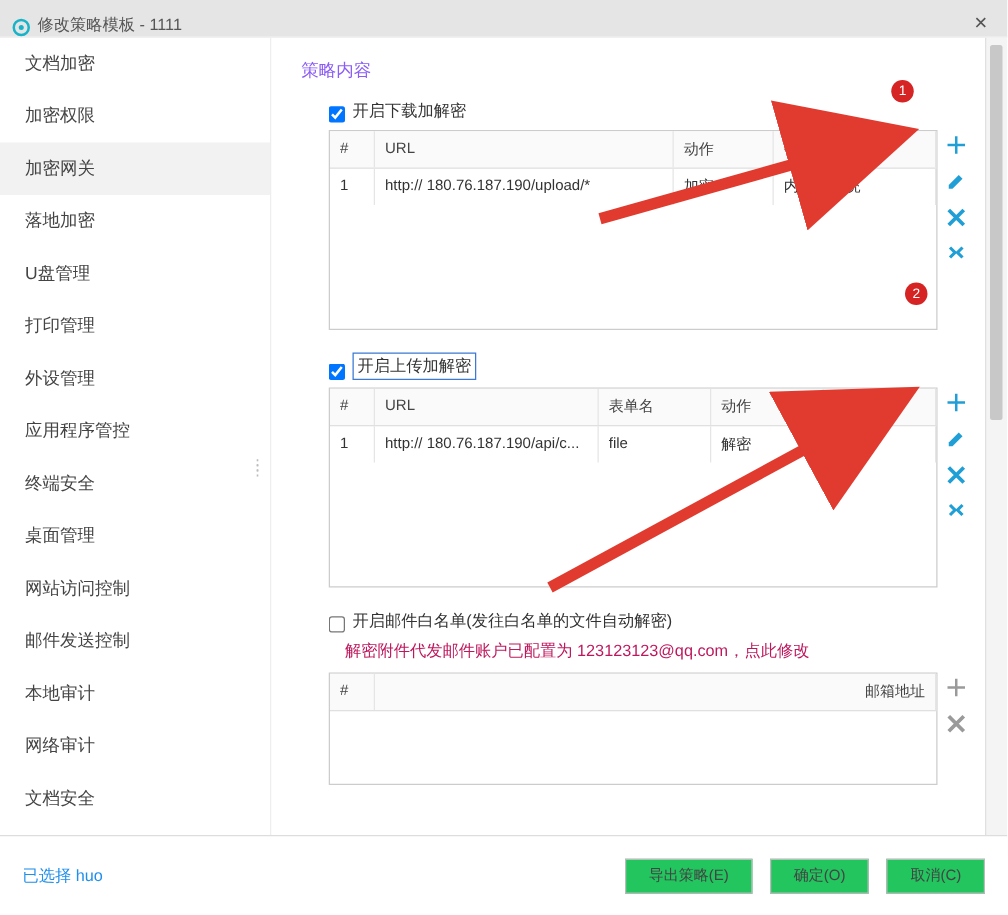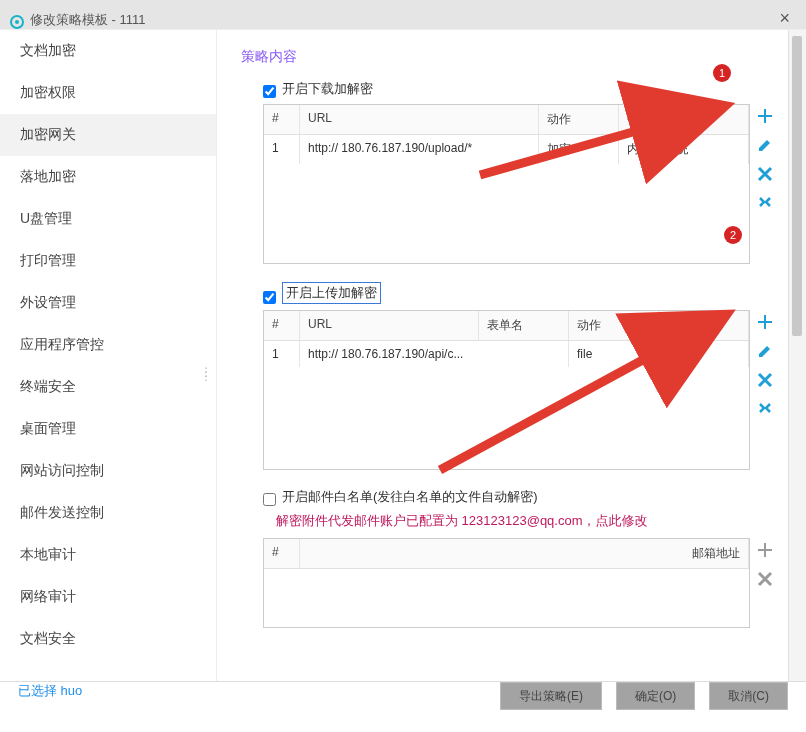--- a/index.html
+++ b/index.html
@@ -44,24 +44,24 @@
   .t2 .col-act { width:90px;}
   .t2 .col-note{ width:90px; border-right:none;}
   .t3 .col-addr { flex:1; border-right:none;text-align:right;}
   
   .toolcol { width:30px; display:flex; flex-direction:column; align-items:center; gap:10px; padding-top:4px;}
   .toolcol svg { width:16px; height:16px; fill:#1f9fd6; cursor:pointer;}
   .toolcol .muted svg{ fill:#9a9a9a;}
   
   .linktext { color:#be185d; font-size:13px; margin:6px 13px 8px;}
   
-  .footer { position:absolute; bottom:0; left:0; right:0; height:51px; border-top:1px solid #ddd; display:flex; padding:0 18px; background:#fff;}
+  .footer { position:absolute; bottom:0; left:0; right:0; height:64px; border-top:1px solid #ddd; display:flex; align-items:center; padding:0 18px; background:#fff;}
   .footer .sel { color:#1f8feb; font-size:13px;}
   .footer .btns { margin-left:auto; display:flex; gap:14px;}
-  .footer button { height:28px; padding:0 18px; background:#a3a3a3; border:1px solid #bbb; color:#444; font-size:12px; cursor:pointer;}
+  .footer button { height:28px; padding:0 18px; background:#22c55e; border:1px solid #bbb; color:#444; font-size:12px; cursor:pointer;}
 
   
   .anno { position:absolute; pointer-events:none; }
   .badge { width:18px;height:18px;border-radius:50%;background:#d62323;color:#fff;font-size:11px;display:flex;align-items:center;justify-content:center;}
 </style>
 </head>
 <body>
 
 <div class="titlebar">
   <span class="ticon"></span>
@@ -143,20 +143,21 @@
             <div class="col-idx">#</div>
             <div class="col-url">URL</div>
             <div class="col-form">表单名</div>
             <div class="col-act">动作</div>
             <div class="col-note">备注</div>
           </div>
           <div class="row">
             <div class="col-idx">1</div>
             <div class="col-url">http:// 180.76.187.190/api/c...</div>
             <div class="col-form">file</div>
+            <div class="col-act">解密</div>
             <div class="col-note"></div>
           </div>
         </div>
         <div class="toolcol">
           <span><svg viewBox="0 0 16 16">
                   <path d="M7 1h2v6h6v2H9v6H7V9H1V7h6z"></path>
                 </svg></span>
           <span><svg viewBox="0 0 16 16">
                   <path d="M2 11l8-8 3 3-8 8H2v-3z"></path>
                 </svg></span>

